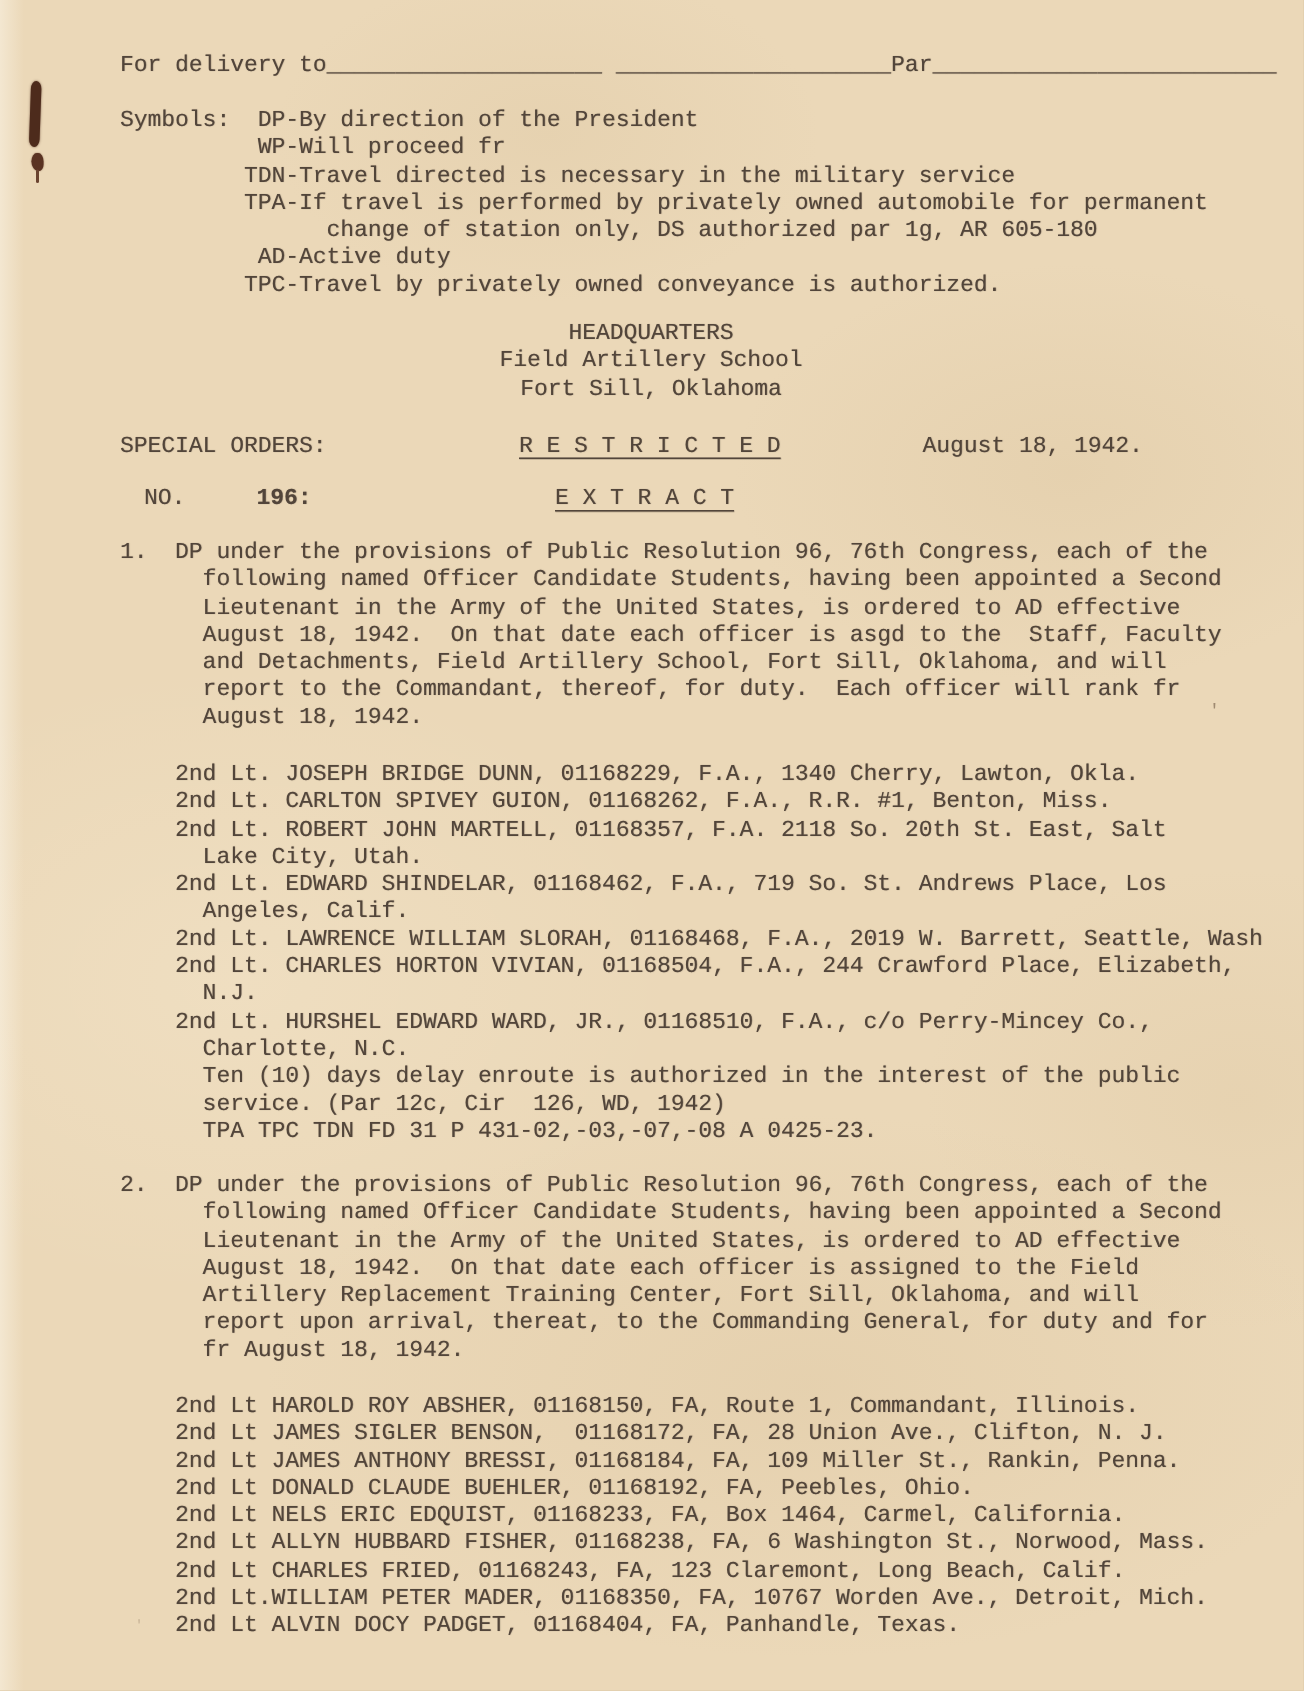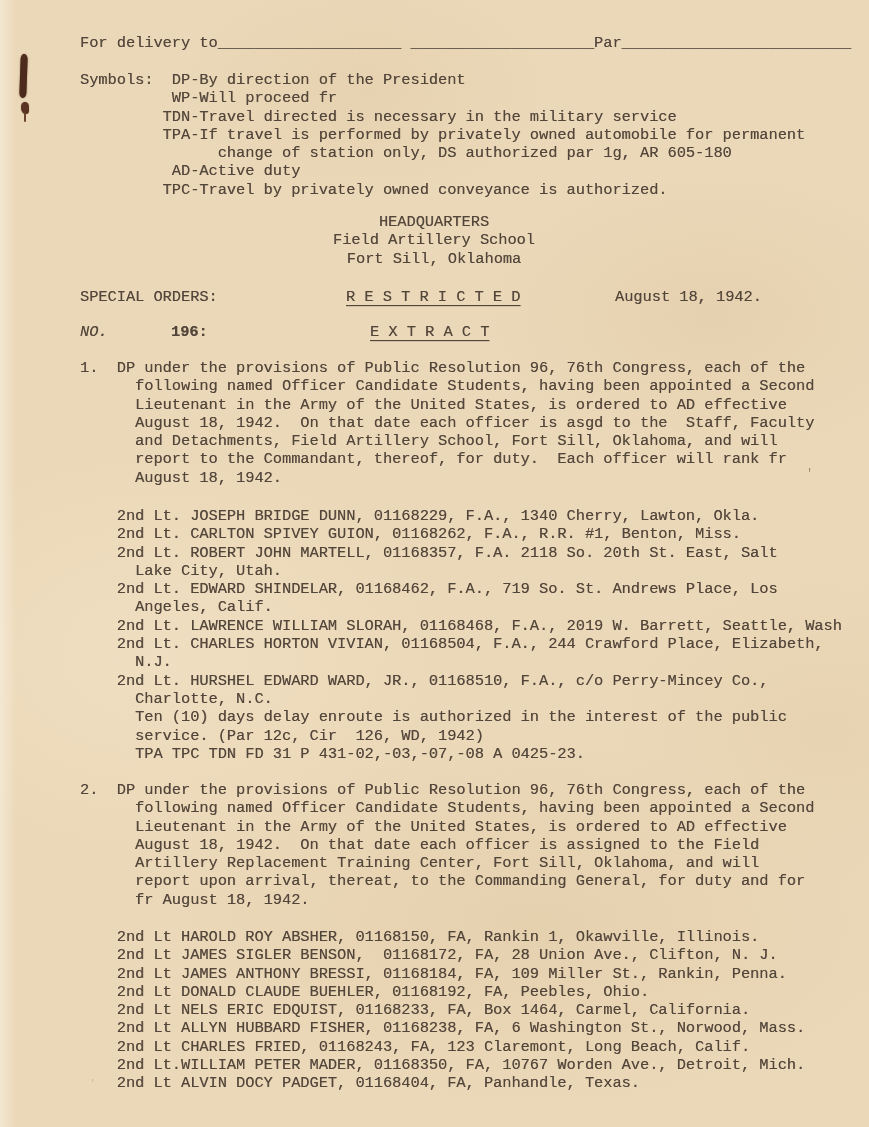--- a/index.html
+++ b/index.html
@@ -92,21 +92,21 @@
     <div class="tline">Fort Sill, Oklahoma</div>
   </div>
 
   <div class="block orders-row">
     <span class="tline pos" style="left:0;">SPECIAL ORDERS:</span>
     <span class="tline pos uline" style="left:266px;">R E S T R I C T E D</span>
     <span class="tline pos" style="left:535px;">August 18, 1942.</span>
   </div>
 
   <div class="block no-row">
-    <span class="tline pos" style="left:0;font-style:italic;">NO.</span>
+    <span class="tline pos" style="left:16px;">NO.</span>
     <span class="tline pos" style="left:91px;font-weight:bold;">196:</span>
     <span class="tline pos uline" style="left:290px;">E X T R A C T</span>
   </div>
 
   <div class="block para1">
     <div class="tline">1.  DP under the provisions of Public Resolution 96, 76th Congress, each of the</div>
     <div class="tline">      following named Officer Candidate Students, having been appointed a Second</div>
     <div class="tline">      Lieutenant in the Army of the United States, is ordered to AD effective</div>
     <div class="tline">      August 18, 1942.  On that date each officer is asgd to the  Staff, Faculty</div>
     <div class="tline">      and Detachments, Field Artillery School, Fort Sill, Oklahoma, and will</div>
@@ -135,21 +135,21 @@
     <div class="tline">2.  DP under the provisions of Public Resolution 96, 76th Congress, each of the</div>
     <div class="tline">      following named Officer Candidate Students, having been appointed a Second</div>
     <div class="tline">      Lieutenant in the Army of the United States, is ordered to AD effective</div>
     <div class="tline">      August 18, 1942.  On that date each officer is assigned to the Field</div>
     <div class="tline">      Artillery Replacement Training Center, Fort Sill, Oklahoma, and will</div>
     <div class="tline">      report upon arrival, thereat, to the Commanding General, for duty and for</div>
     <div class="tline">      fr August 18, 1942.</div>
   </div>
 
   <div class="block roster2">
-    <div class="tline">    2nd Lt HAROLD ROY ABSHER, 01168150, FA, Rankin 1, Okawville, Illinois.</div>
+    <div class="tline">    2nd Lt HAROLD ROY ABSHER, 01168150, FA, Route 1, Commandant, Illinois.</div>
     <div class="tline">    2nd Lt JAMES SIGLER BENSON,  01168172, FA, 28 Union Ave., Clifton, N. J.</div>
     <div class="tline">    2nd Lt JAMES ANTHONY BRESSI, 01168184, FA, 109 Miller St., Rankin, Penna.</div>
     <div class="tline">    2nd Lt DONALD CLAUDE BUEHLER, 01168192, FA, Peebles, Ohio.</div>
     <div class="tline">    2nd Lt NELS ERIC EDQUIST, 01168233, FA, Box 1464, Carmel, California.</div>
     <div class="tline">    2nd Lt ALLYN HUBBARD FISHER, 01168238, FA, 6 Washington St., Norwood, Mass.</div>
     <div class="tline">    2nd Lt CHARLES FRIED, 01168243, FA, 123 Claremont, Long Beach, Calif.</div>
     <div class="tline">    2nd Lt.WILLIAM PETER MADER, 01168350, FA, 10767 Worden Ave., Detroit, Mich.</div>
     <div class="tline">    2nd Lt ALVIN DOCY PADGET, 01168404, FA, Panhandle, Texas.</div>
   </div>
 

